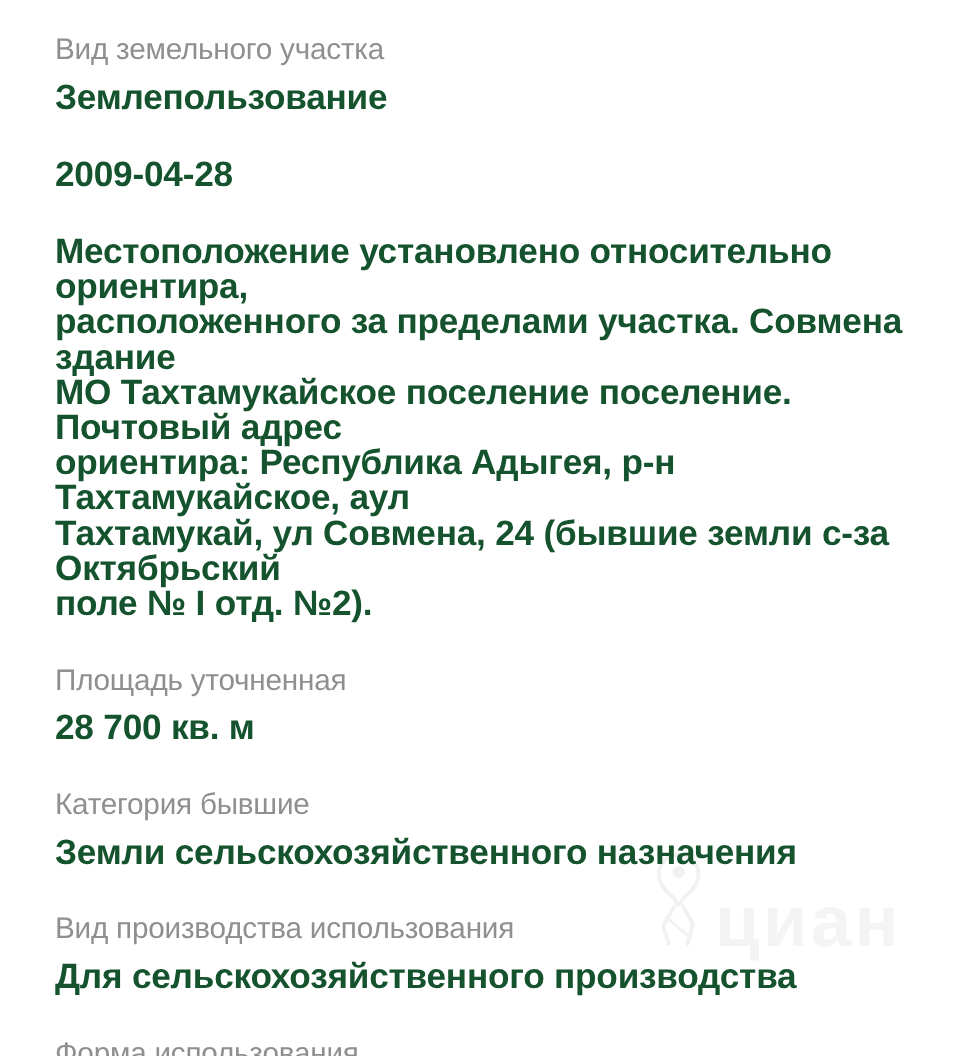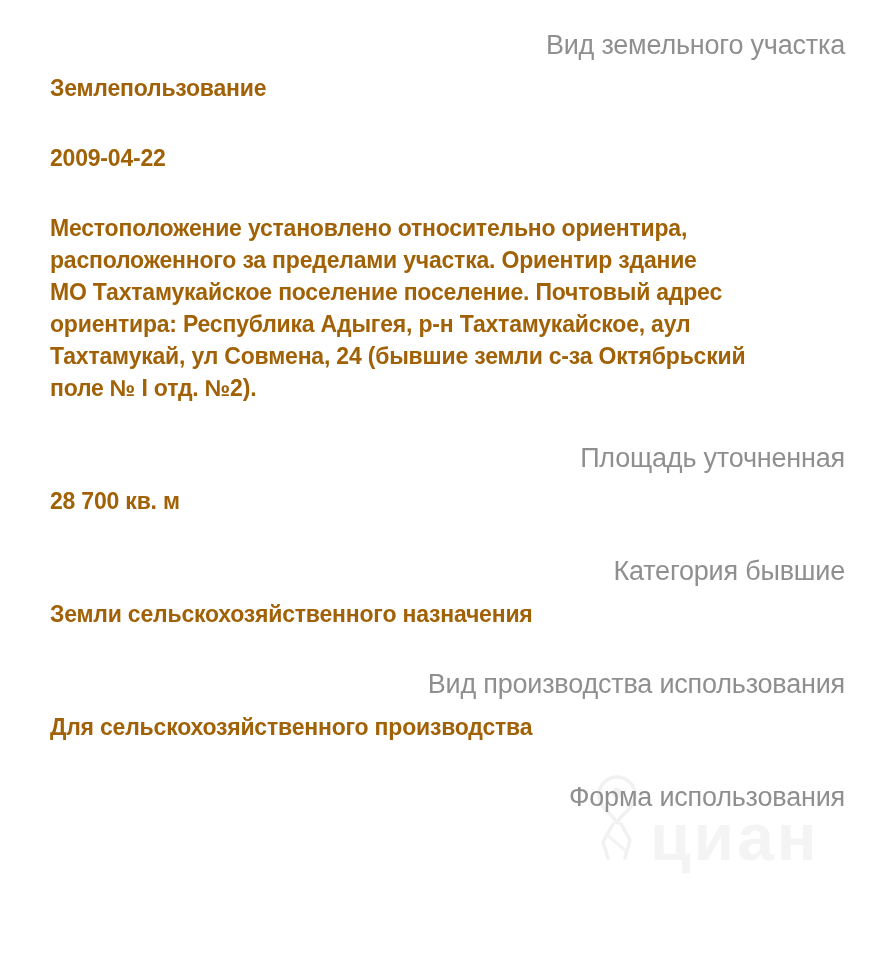--- a/index.html
+++ b/index.html
@@ -22,27 +22,26 @@
   .field {
     margin: 0 0 38px 0;
   }
   .field-label {
     font-size: 27px;
     line-height: 32px;
     font-weight: 400;
     color: #8f8f8f;
     letter-spacing: -0.2px;
     margin: 0 0 11px 0;
-    text-align: right;
   }
   .field-value {
-    font-size: 23px;
+    font-size: 32px;
     line-height: 32px;
     font-weight: 700;
-    color: #a16207;
+    color: #14532d;
     letter-spacing: -0.2px;
     max-width: 800px;
   }
   
   .watermark {
     position: absolute;
     left: 592px;
     top: 772px;
     display: flex;
     align-items: flex-end;
@@ -78,27 +77,27 @@
 </div>
 
 <main class="content">
   <div id="fields-list">
   <section class="field">
     <div class="field-label">Вид земельного участка</div>
     <div class="field-value">Землепользование</div>
   </section>
 
   <section class="field">
-    <div class="field-value">2009-04-22</div>
+    <div class="field-value">2009-04-28</div>
   </section>
 
   <section class="field">
     <div class="field-value">
           <div>Местоположение установлено относительно ориентира,</div>
-          <div>расположенного за пределами участка. Ориентир здание</div>
+          <div>расположенного за пределами участка. Совмена здание</div>
           <div>МО Тахтамукайское поселение поселение. Почтовый адрес</div>
           <div>ориентира: Республика Адыгея, р-н Тахтамукайское, аул</div>
           <div>Тахтамукай, ул Совмена, 24 (бывшие земли с-за Октябрьский</div>
           <div>поле № I отд. №2).</div>
         </div>
   </section>
 
   <section class="field">
     <div class="field-label">Площадь уточненная</div>
     <div class="field-value">28 700 кв. м</div>

